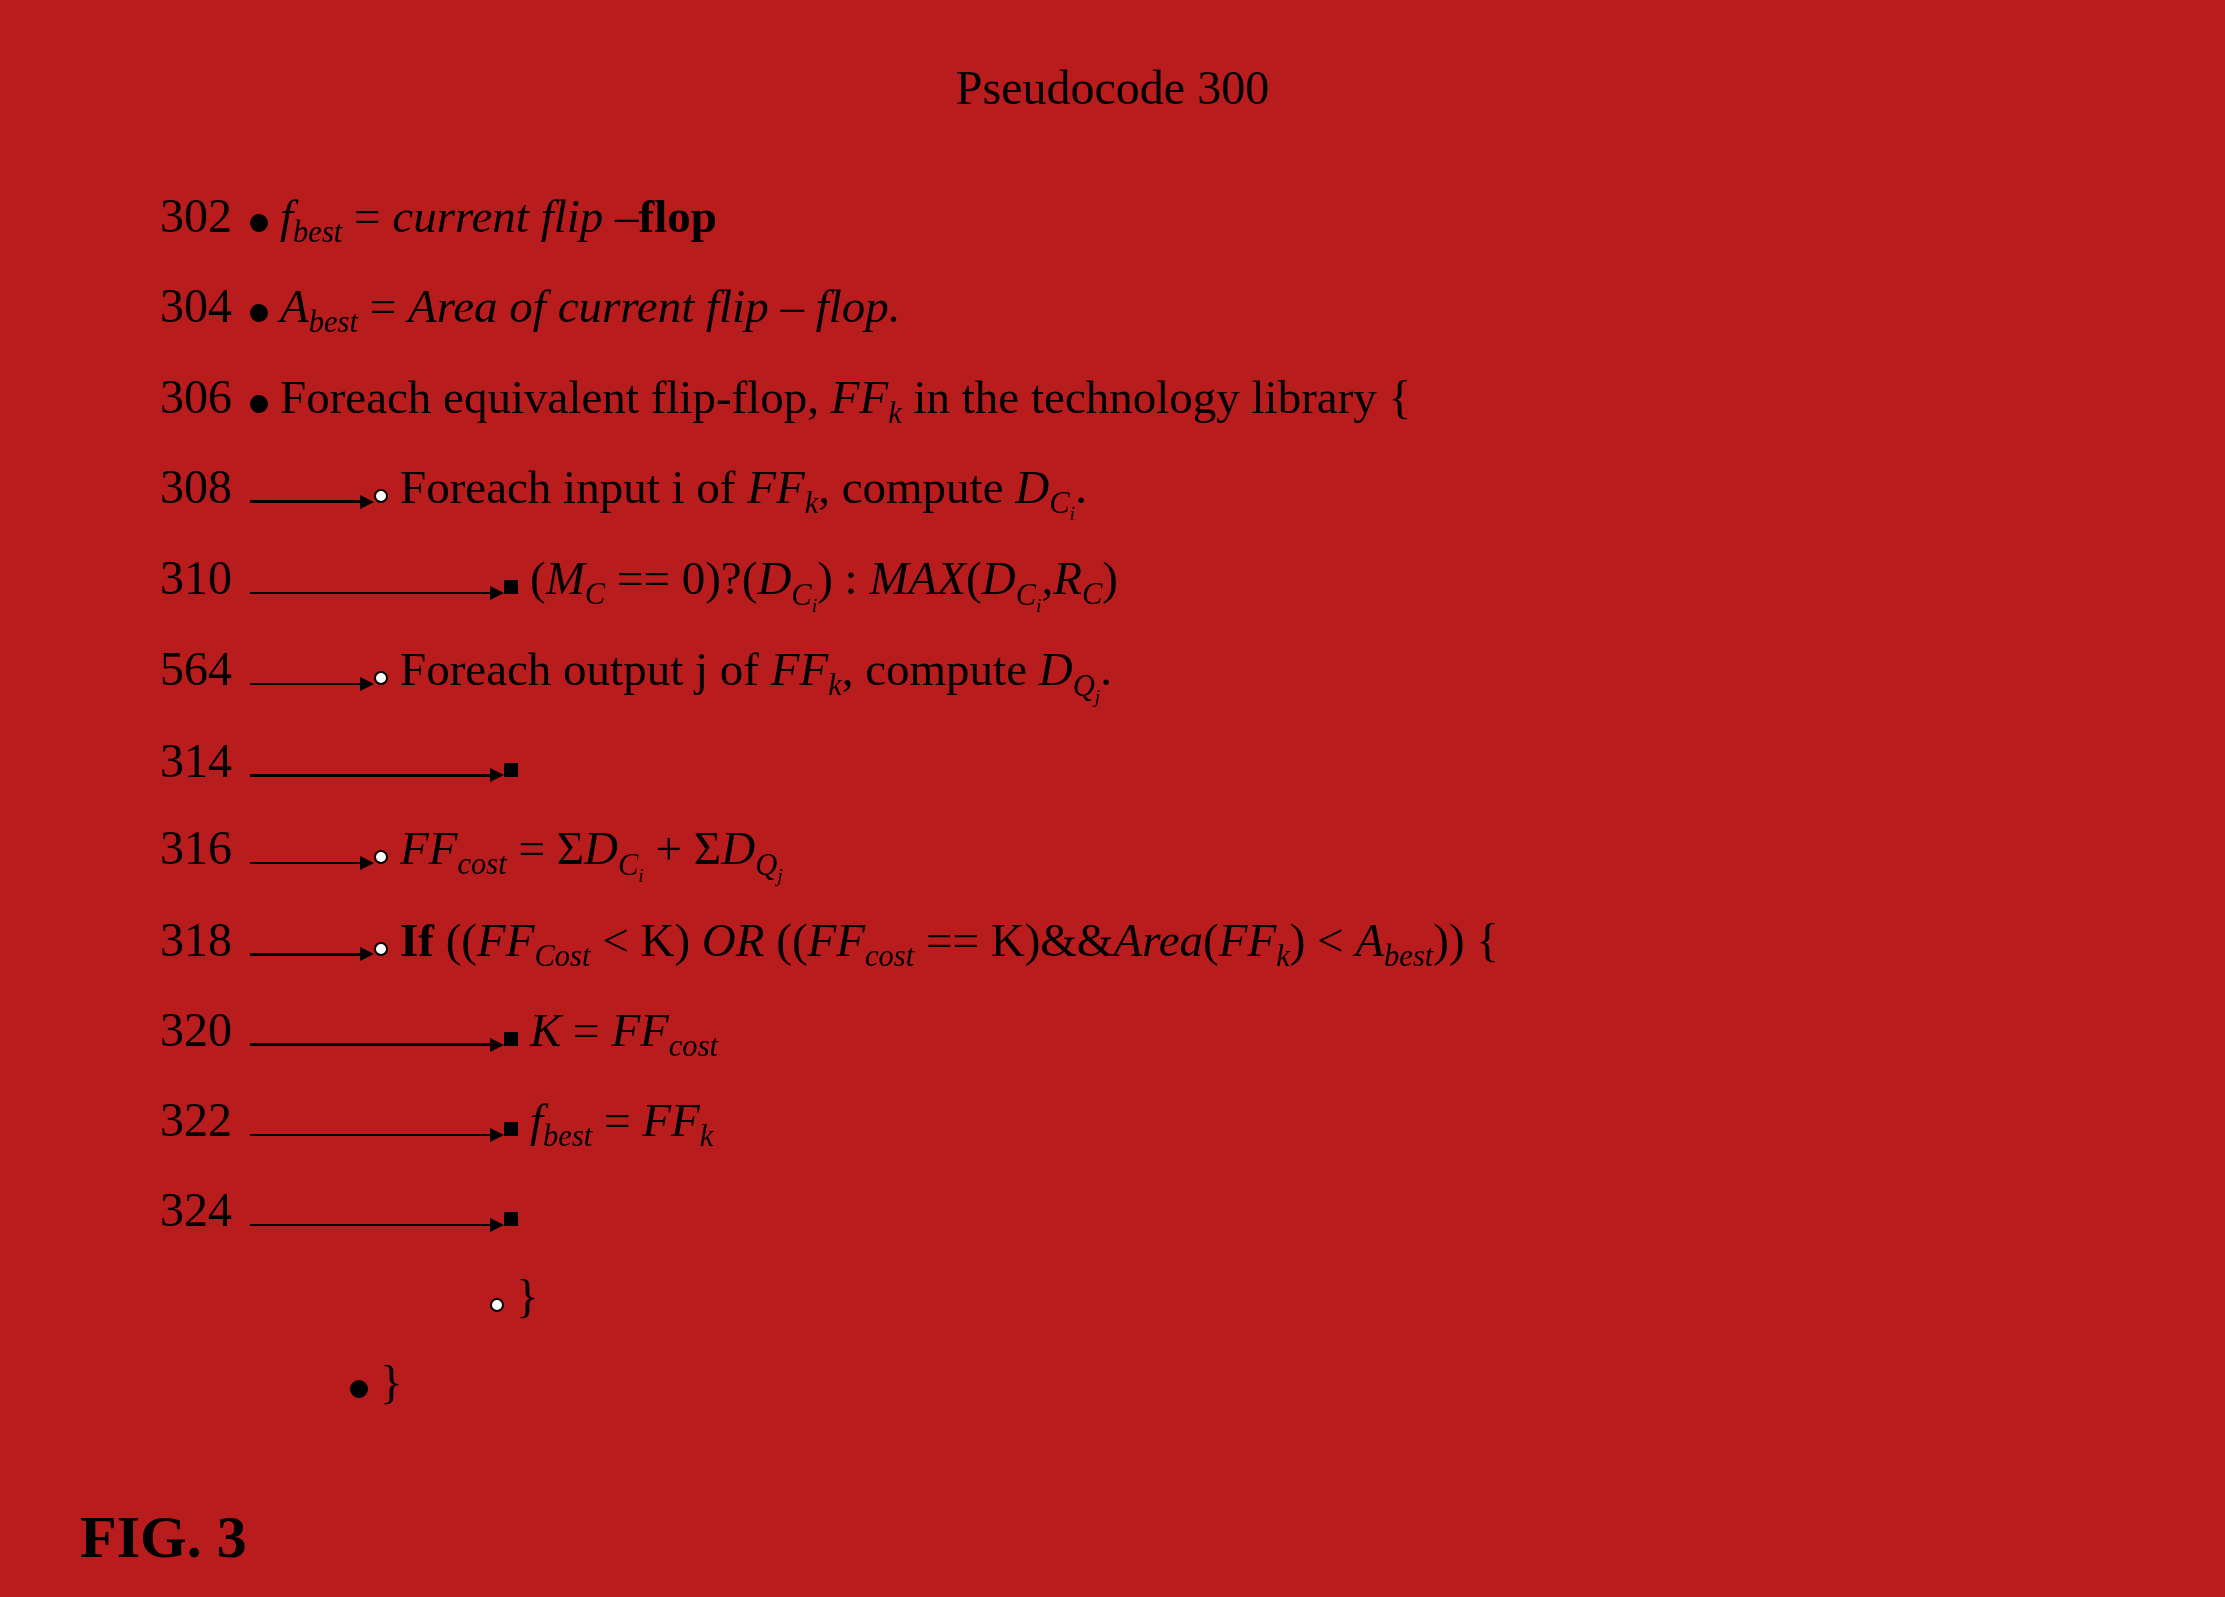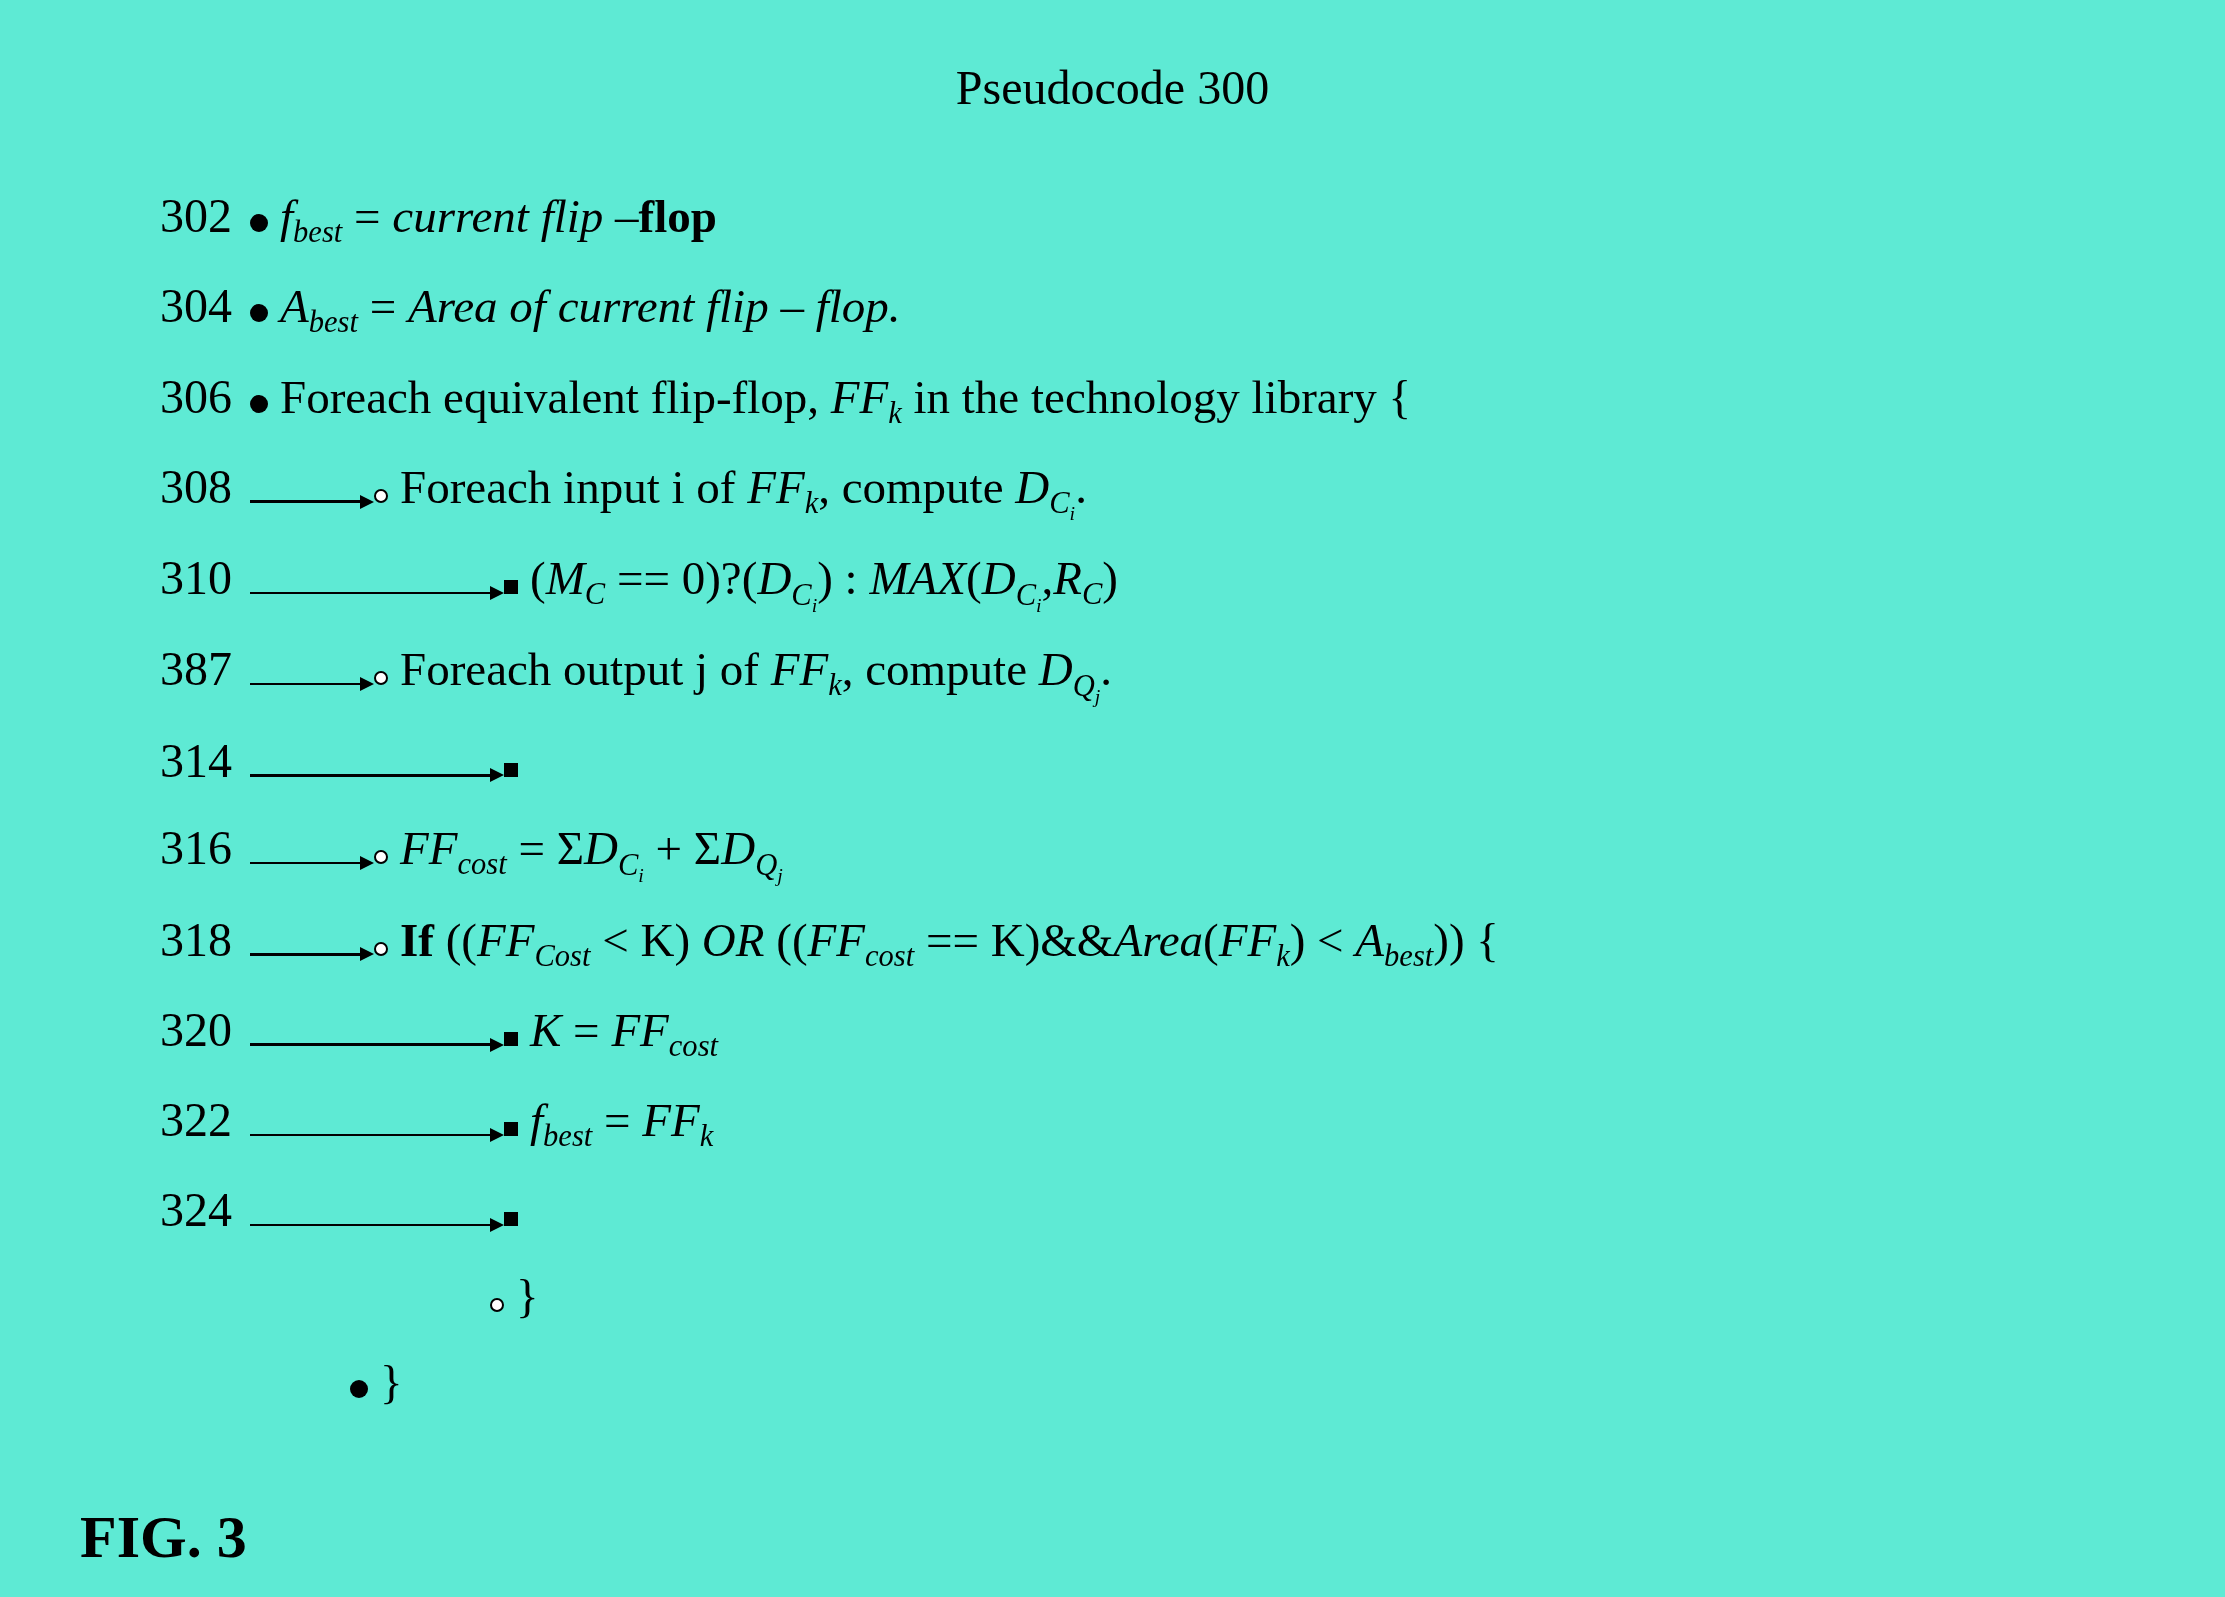--- a/index.html
+++ b/index.html
@@ -8,21 +8,21 @@
       font-family: serif;
       width: 2225px;
       height: 1597px;
       position: relative;
       overflow: hidden;
     }
 
     .page {
       width: 2225px;
       height: 1597px;
-      background: #5eead4;
+      background: #b91c1c;
       position: relative;
       padding: 60px 80px;
     }
 
     .title {
       text-align: center;
       font-size: 48px;
       font-family: serif;
       margin-bottom: 60px;
       color: #000;
@@ -157,21 +157,21 @@
         <span class="h-line" style="width:240px;"></span>
         <span class="arrowhead"></span>
       </span>
       <span style="margin-right:12px; width:14px; height:14px; background:#000; display:inline-block; vertical-align:middle;"></span>
       <span class="content">
         (<i>M<sub>C</sub></i> == 0)?(<i>D<sub>C<sub>i</sub></sub></i>) : <i>MAX</i>(<i>D<sub>C<sub>i</sub></sub></i>,<i>R<sub>C</sub></i>)
       </span>
     </div>
 
     <div class="line">
-      <span class="line-num">387</span>
+      <span class="line-num">564</span>
       <span class="arrow-seg">
         <span class="h-line" style="width:110px;"></span>
         <span class="arrowhead"></span>
       </span>
       <span style="margin-right:12px;" class="bullet-inner"></span>
       <span class="content">
         Foreach output j of <i>FF<sub>k</sub></i>, compute <i>D<sub>Q<sub>j</sub></sub></i>.
       </span>
     </div>
 

